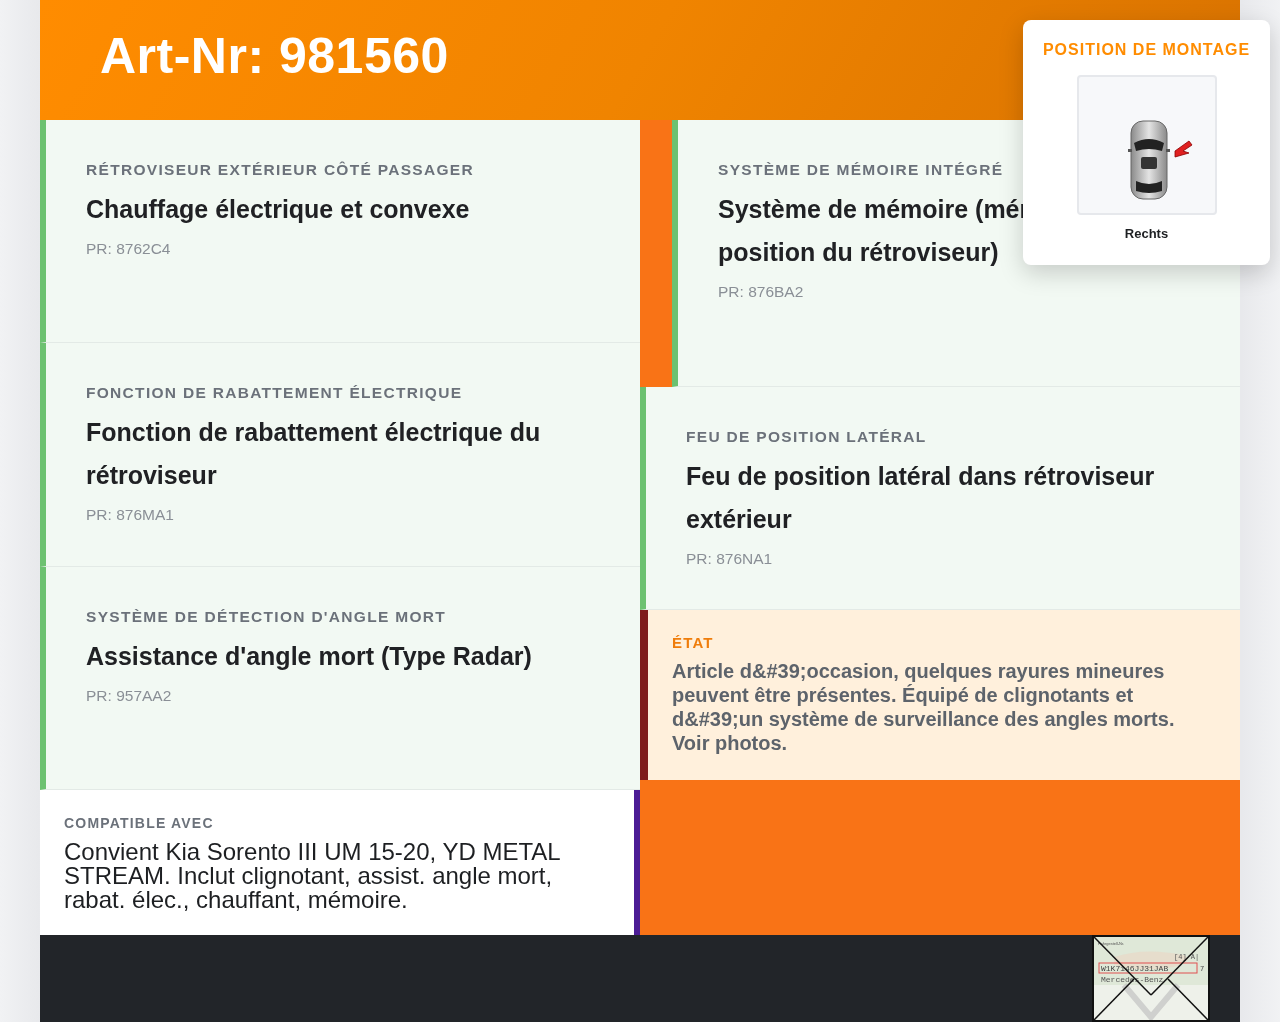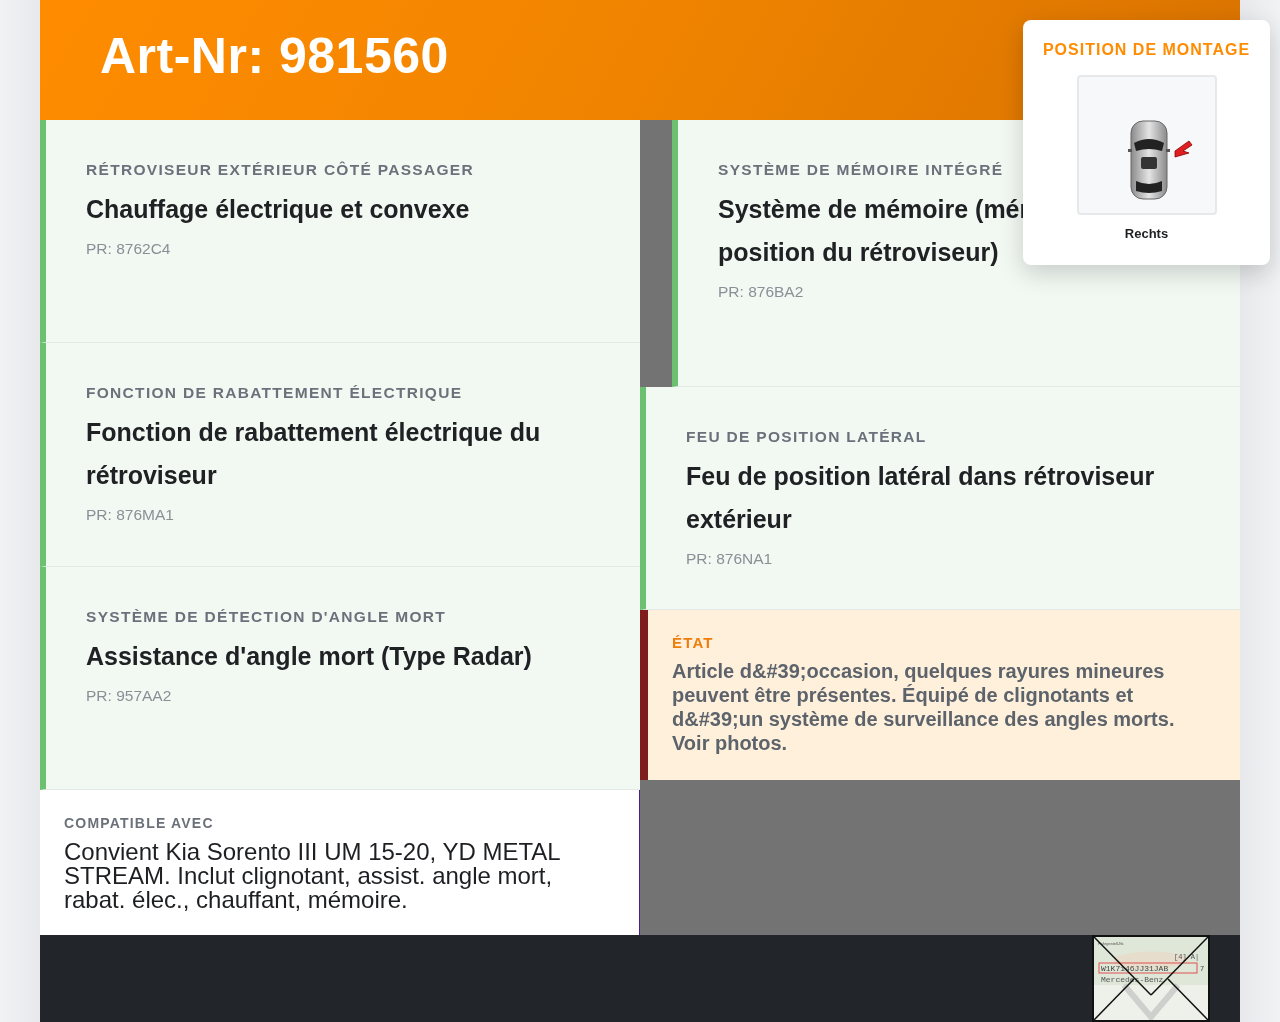--- a/index.html
+++ b/index.html
@@ -4,21 +4,21 @@
 <style>
   * { box-sizing: border-box; margin: 0; padding: 0; }
   html, body { width: 1280px; height: 1022px; overflow: hidden; }
   body {
     background: linear-gradient(90deg, #f1f2f4 0%, #e8e9ec 3%, #f1f2f4 6%, #f1f2f4 94%, #e8e9ec 97%, #f1f2f4 100%);
     font-family: "Liberation Sans", sans-serif;
     position: relative;
   }
   .page {
     position: absolute; left: 40px; top: 0; width: 1200px; height: 1022px;
-    background: #737373;
+    background: #f97316;
   }
   .header {
     position: absolute; left: 0; top: 0; width: 1200px; height: 120px;
     background: linear-gradient(120deg, #ff8c00 0%, #f08400 50%, #d97300 100%);
   }
   .header h1 {
     position: absolute; left: 60px; top: 27px;
     color: #ffffff; font-weight: 700; font-size: 50px; letter-spacing: 0.5px;
     font-family: "Liberation Sans", sans-serif;
   }
@@ -44,21 +44,21 @@
     color: #8a8f96; font-size: 15.5px; line-height: 20px; margin-top: 8px;
   }
   .etat {
     position: relative; background: #fff0dc; border-left: 8px solid #7f1d1d;
     padding: 24px 24px 19px 24px; height: 170px;
   }
   .etat .label { color: #ef7d0c; font-size: 15px; font-weight: 700; letter-spacing: 1.2px; }
   .etat .text { color: #5d636b; font-size: 20px; font-weight: 700; line-height: 24px; margin-top: 8px; }
   .compat {
     position: absolute; left: 0; top: 790px; width: 600px; height: 145px;
-    background: #ffffff; border-right: 1px solid #4c1d95; padding: 25px 24px;
+    background: #ffffff; border-right: 6px solid #4c1d95; padding: 25px 24px;
   }
   .compat .label { color: #6b717a; font-size: 14px; font-weight: 700; letter-spacing: 1.2px; }
   .compat .text { color: #1d1f22; font-size: 24px; font-weight: 400; line-height: 24px; margin-top: 9px; }
   .footer {
     position: absolute; left: 0; top: 935px; width: 1200px; height: 87px; background: #222529;
   }
   .footer .text {
     position: absolute; left: 60px; top: 30px; color: #ffffff;
     font-size: 22px; font-weight: 700; letter-spacing: 0.3px;
   }

